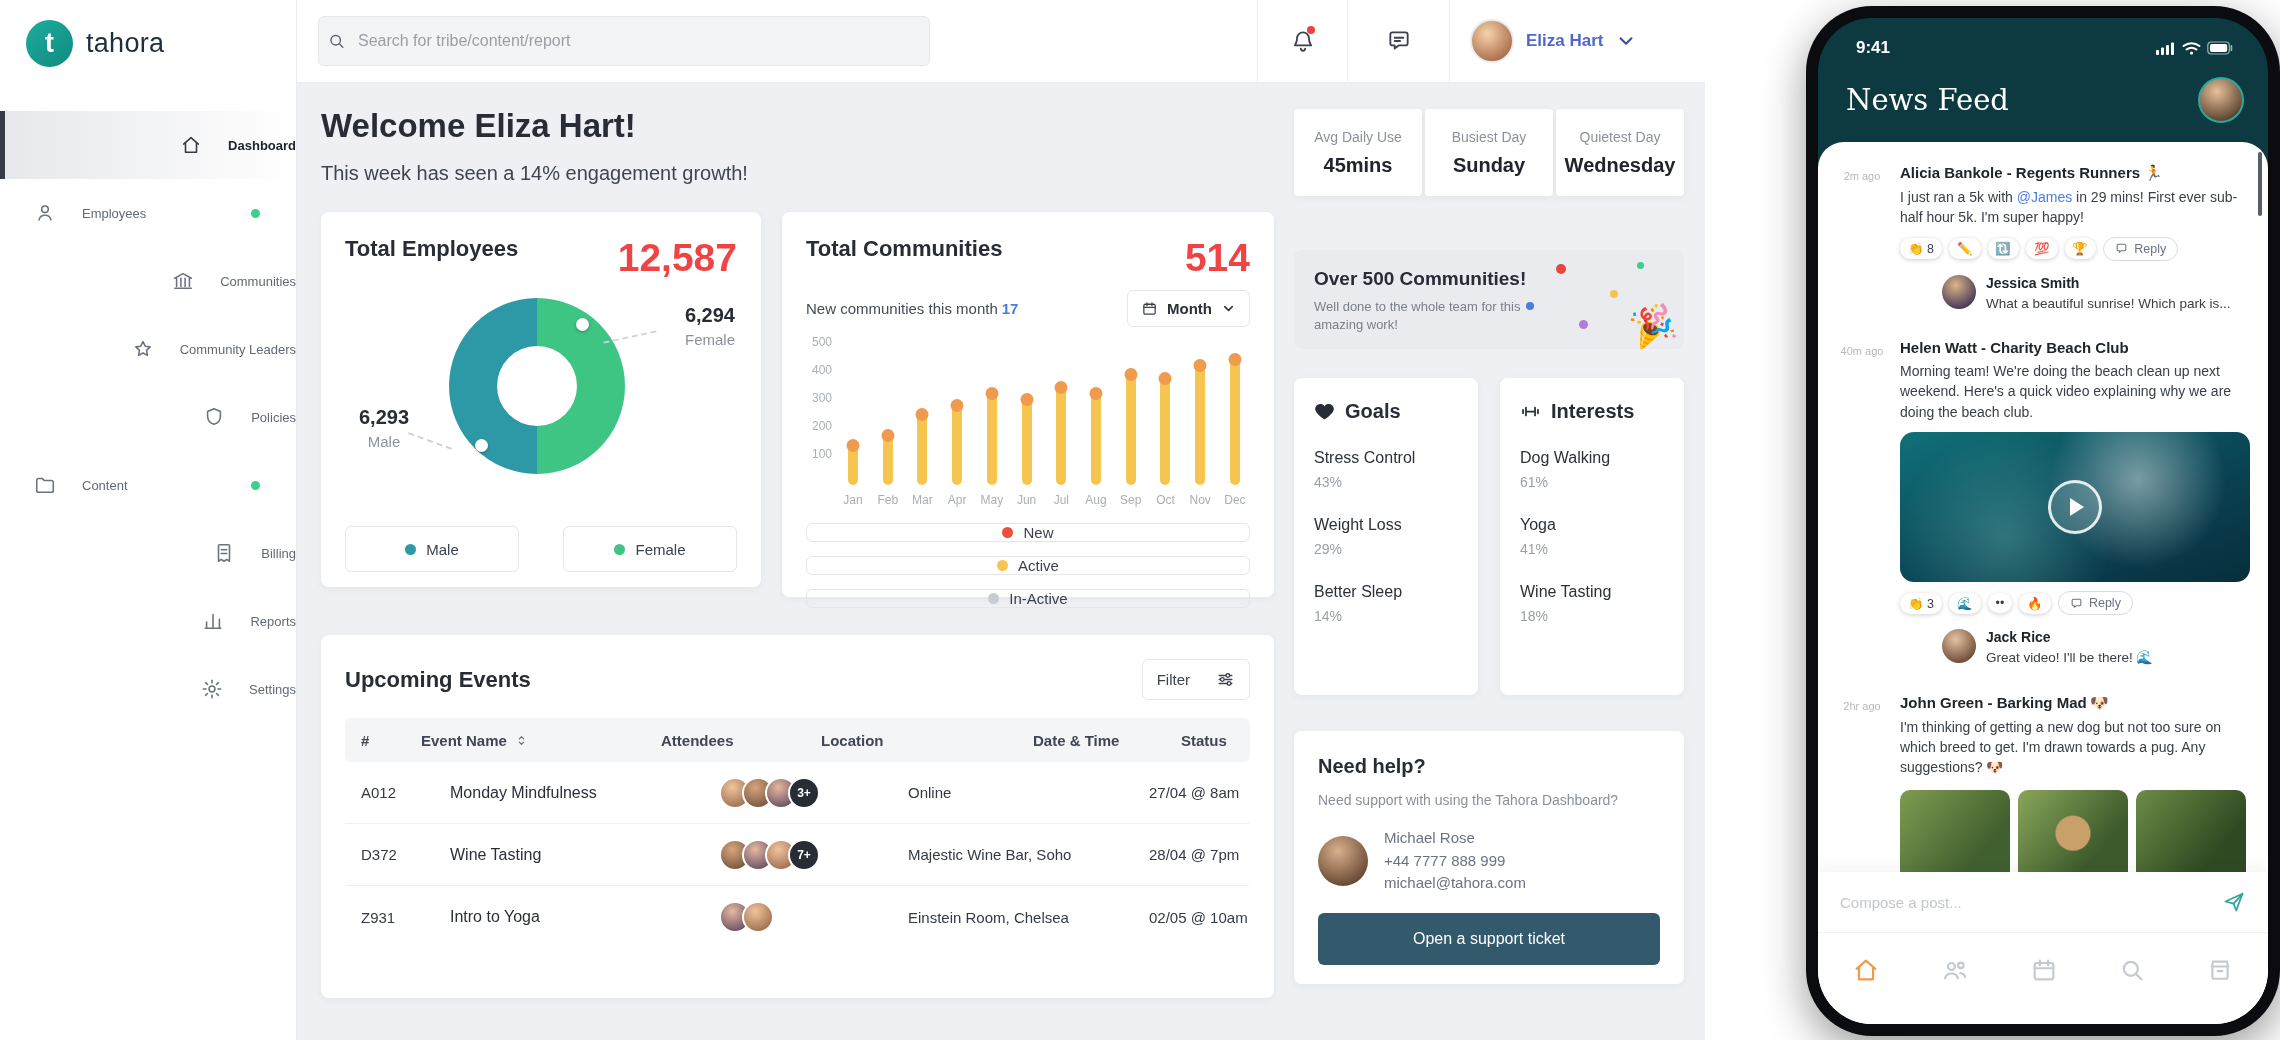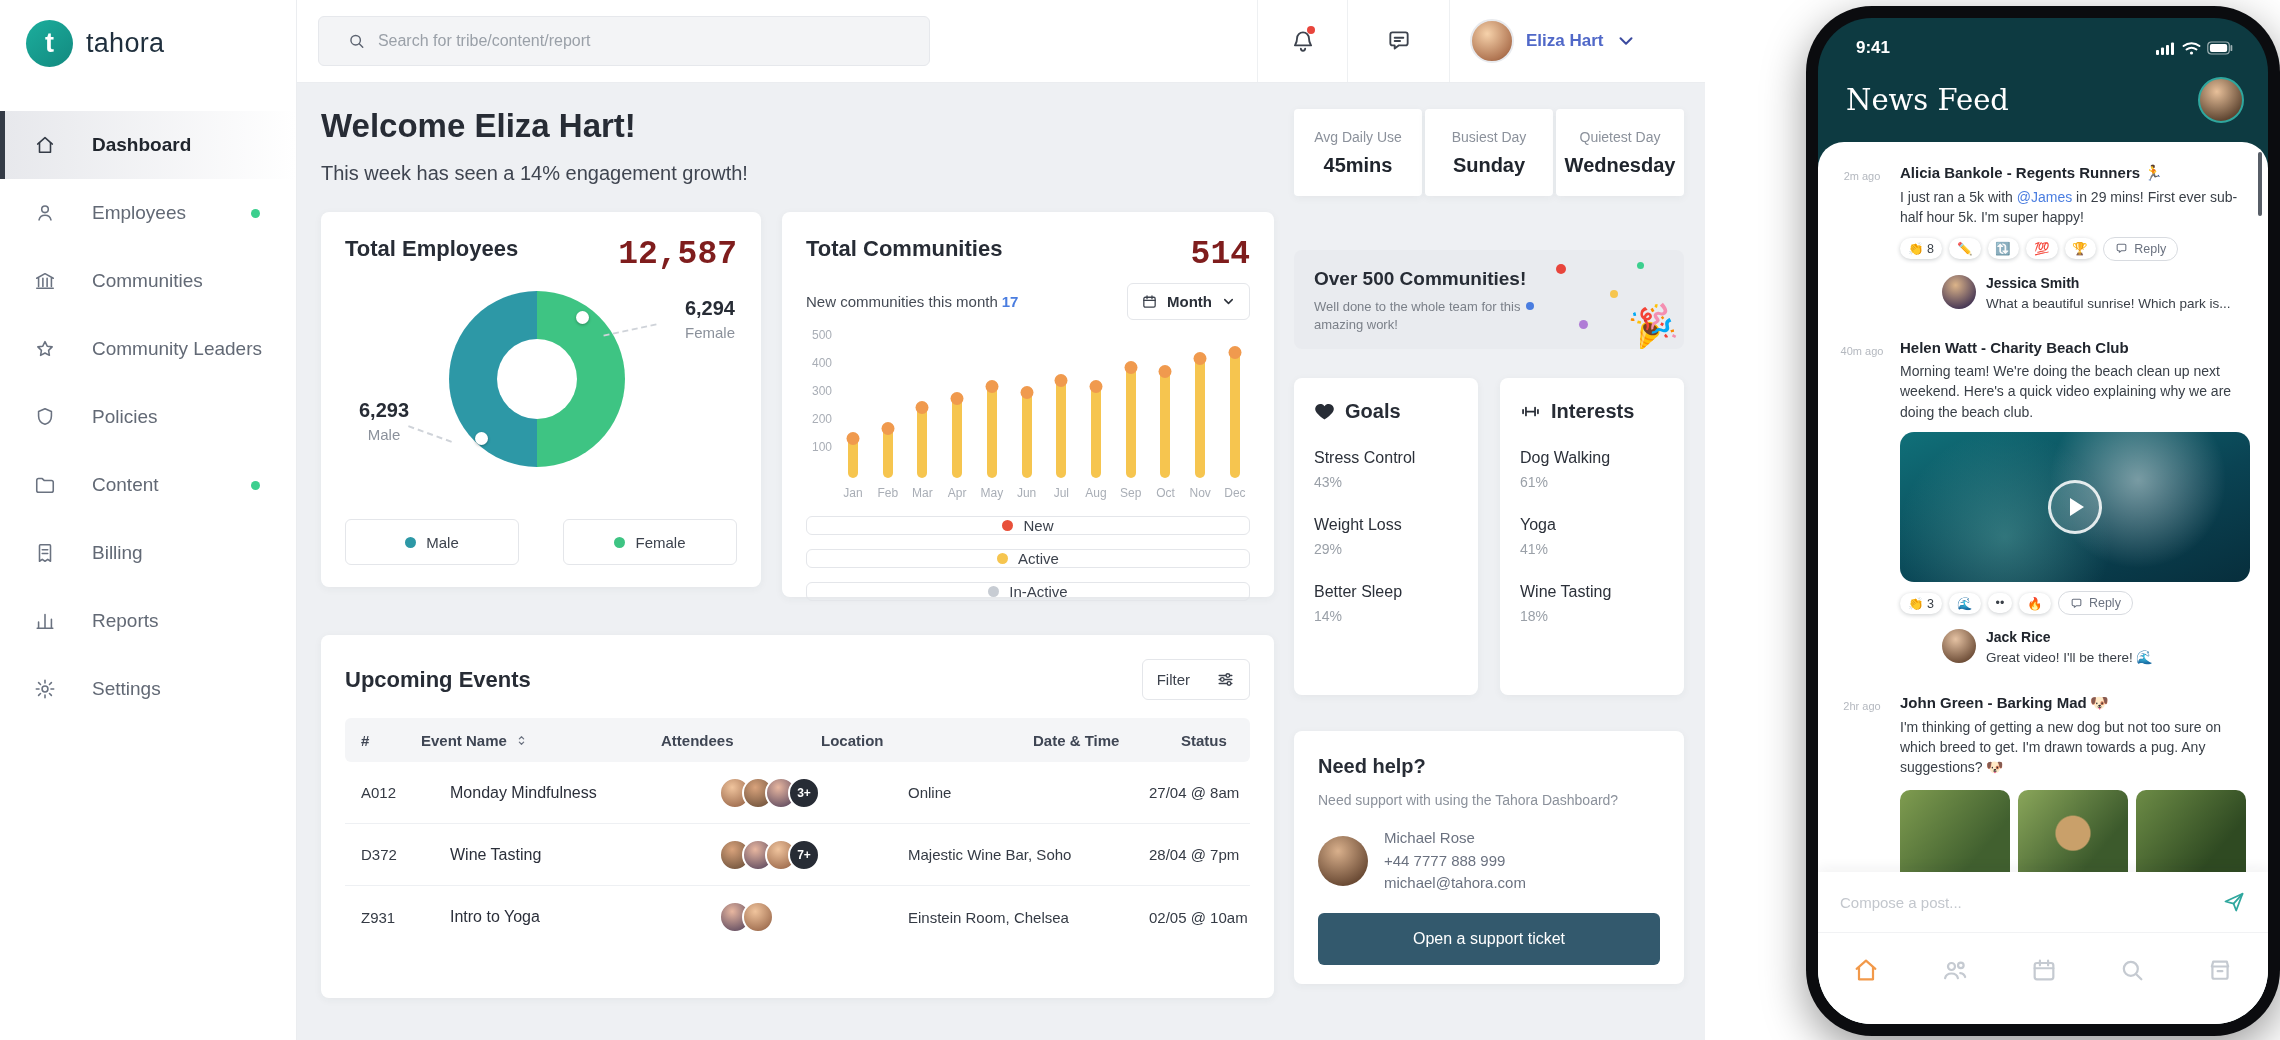--- a/index.html
+++ b/index.html
@@ -3,21 +3,21 @@
 <meta charset="utf-8">
 <style>
   * { margin:0; padding:0; box-sizing:border-box; }
   body { font-family:"Liberation Sans", sans-serif; background:#fff; }
   .stage { position:relative; width:2280px; height:1040px; background:#fff; overflow:hidden; }
 
   
   .topbar { position:absolute; left:297px; top:0; width:1408px; height:83px; background:#fff;
             border-bottom:1px solid #ebedf0; display:flex; align-items:center; z-index:2; }
   .search { margin-left:21px; width:612px; height:50px; background:#f3f4f6; border:1px solid #e6e8ec;
-            border-radius:6px; display:flex; align-items:center; padding:0 28px; gap:12px; }
+            border-radius:6px; display:flex; align-items:center; padding:0 8px; gap:12px; }
   .search input { border:none; outline:none; background:transparent; font-size:16px; color:#3c424d; width:100%;
                   font-family:"Liberation Sans", sans-serif; }
   .search input::placeholder { color:#9aa0a8; }
   .tb-right { margin-left:auto; display:flex; height:100%; align-items:stretch; }
   .seg { display:flex; align-items:center; justify-content:center; border-left:1px solid #eef0f2; position:relative; }
   .seg.bell { width:90px; } .seg.chat { width:102px; }
   .seg.profile { width:256px; gap:12px; padding:0 20px; justify-content:flex-start; cursor:pointer; }
   .bell-dot { position:absolute; top:26px; right:32px; width:8px; height:8px; border-radius:50%; background:#e8453c; }
   .avatar { width:44px; height:44px; border-radius:50%; border:2px solid #e8eaee; flex:0 0 auto; }
   .av-eliza { background:radial-gradient(circle at 38% 32%, #f6d2ab, #b07552 72%, #7c4a33); }
@@ -25,41 +25,41 @@
   .ic { display:block; }
 
   
   .sidebar { position:absolute; left:0; top:0; width:297px; height:1040px; background:#fff;
              border-right:1px solid #ebedf0; z-index:3; }
   .brand { display:flex; align-items:center; gap:13px; padding:20px 0 0 26px; cursor:pointer; }
   .brand-mark { width:47px; height:47px; border-radius:50%; background:linear-gradient(140deg,#1cae9d,#12897f);
                 color:#fff; font-size:27px; font-weight:700; display:flex; align-items:center; justify-content:center; }
   .brand-name { font-size:27px; font-weight:400; color:#1f2f3d; letter-spacing:.3px; }
   .nav { margin-top:44px; }
-  .nav-item { height:68px; display:flex; align-items:center; gap:36px; padding-left:34px; color:#626975;
-              font-size:19px; cursor:pointer; position:relative; }
+  .nav-item { height:68px; display:flex; align-items:center; gap:26px; padding-left:34px; color:#626975;
+              font-size:13px; cursor:pointer; position:relative;justify-content:flex-end; }
   .nav-item svg { color:#6a7280; flex:0 0 auto; }
   .nav-item.active { background:linear-gradient(90deg,#e7e8ec, rgba(255,255,255,0)); border-left:5px solid #343b46;
                      padding-left:29px; color:#20252d; font-weight:600; }
   .nav-item.active svg { color:#343b46; }
   .gdot { width:9px; height:9px; border-radius:50%; background:#3ccf8e; margin-left:auto; margin-right:36px; }
 
   
   .main-bg { position:absolute; left:297px; top:83px; width:1408px; height:957px; background:#eef0f3; overflow:hidden; }
   .content { position:absolute; left:24px; top:24px; width:953px; }
   .w-title { font-size:33px; font-weight:700; color:#272c35; }
   .w-sub { margin-top:17px; font-size:20px; color:#3f4550; }
   .cards-row { margin-top:27px; display:flex; gap:21px; }
   .card { background:#fff; border-radius:8px; box-shadow:0 2px 8px rgba(40,50,65,.05); }
 
   
   .emp-card { width:440px; height:375px; padding:24px; }
   .card-head { display:flex; align-items:flex-start; justify-content:space-between; }
   .card-title { font-size:22px; font-weight:700; color:#272c35; }
-  .card-total { font-size:33px; font-weight:700; color:#7f1d1d;font-family:Liberation Mono, monospace; }
+  .card-total { font-size:39px; font-weight:700; color:#ef4444; }
   .donut-area { position:relative; height:228px; margin-top:4px; }
   .donut { position:absolute; left:104px; top:14px; width:176px; height:176px; border-radius:50%; }
   .hole { position:absolute; inset:27%; border-radius:50%; background:#fff; }
   .marker { position:absolute; width:13px; height:13px; border-radius:50%; background:#fff;
             box-shadow:0 1px 3px rgba(0,0,0,.3); z-index:2; }
   .m1 { top:20px; right:36px; } .m2 { bottom:22px; left:26px; }
   .co-f { position:absolute; right:2px; top:20px; text-align:right; }
   .co-m { position:absolute; left:0; top:122px; width:78px; text-align:center; }
   .co-val { font-size:20px; font-weight:700; color:#272c35; }
   .co-lab { font-size:15px; color:#8b919b; margin-top:4px; }

